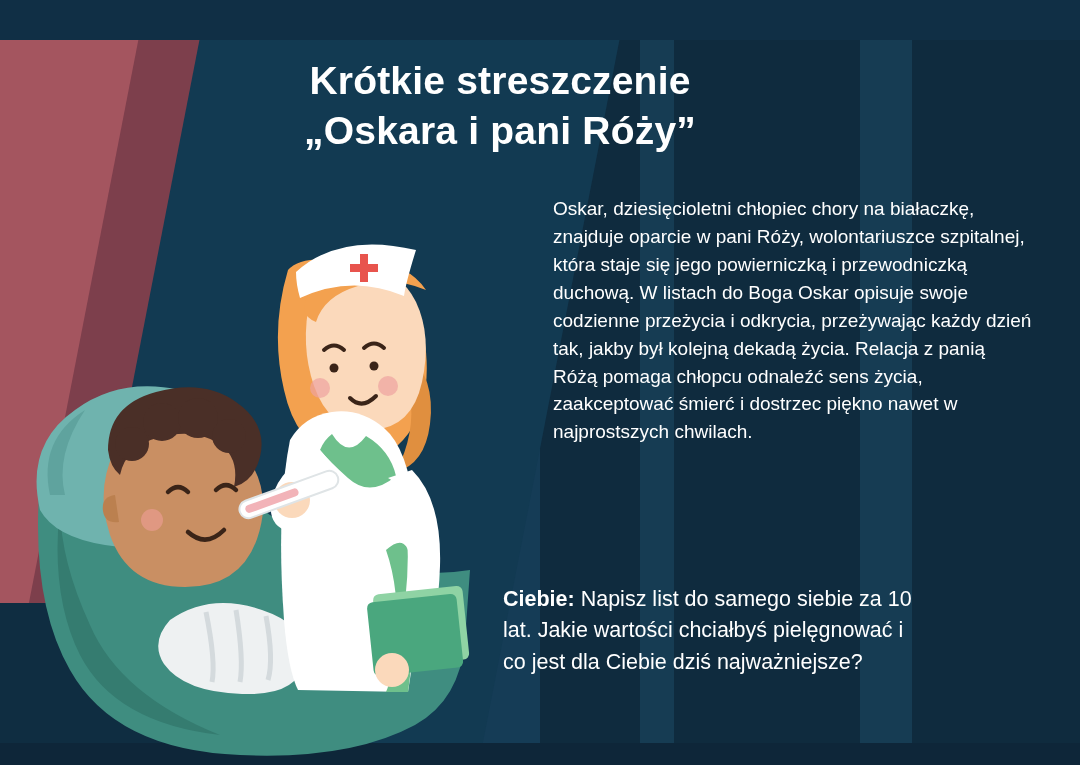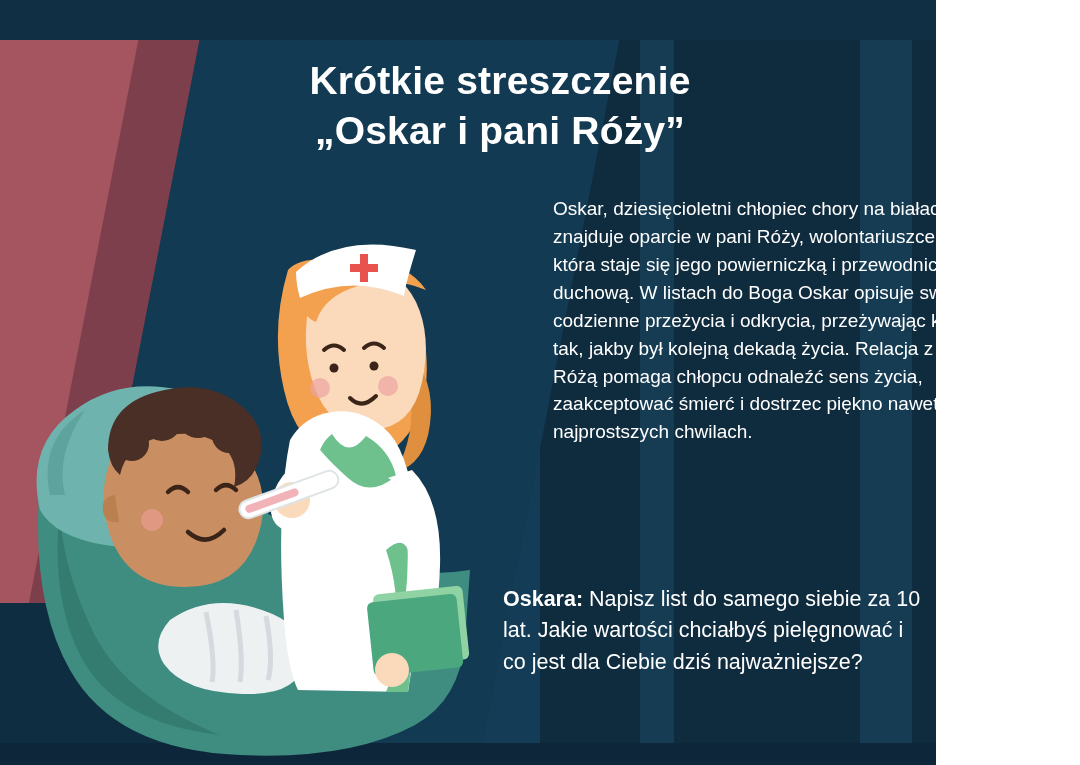--- a/index.html
+++ b/index.html
@@ -5,21 +5,21 @@
   html, body {
     margin: 0;
     padding: 0;
     background: #ffffff;
   }
   body {
     font-family: "Liberation Sans", sans-serif;
   }
   .poster {
     position: relative;
-    width: 936px;
+    width: 1080px;
     height: 765px;
     overflow: hidden;
     background: #123047;
   }
   
   .bg-base {
     position: absolute;
     inset: 0;
     background: #12364c;
   }
@@ -149,21 +149,21 @@
   <div class="bg-vert-stripe vs3"></div>
   <div class="bg-maroon"></div>
   <div class="bg-maroon-dark"></div>
   <div class="bg-navy-diag"></div>
   <div class="bg-navy-top"></div>
   <div class="bg-left-bottom"></div>
   <div class="bg-bottom-strip"></div>
 
   <h1 class="heading">
     <span>Krótkie streszczenie</span>
-    <span class="l2">„Oskar i pani Róży”</span>
+    <span class="l2">„Oskara i pani Róży”</span>
   </h1>
 
   <div class="illu">
     <svg viewBox="0 0 500 615" width="500" height="615" xmlns="http://www.w3.org/2000/svg">
 
       <path d="M20 330 q-10 120 30 190 q45 80 170 85 q110 5 175 -30 q45 -25 50 -85 l5 -70 q-60 10 -120 -10 q-40 -15 -80 -45 q-50 -38 -110 -45 q-70 -8 -120 10 z" fill="#3f8d80"></path>
       <path d="M40 355 q-10 90 20 150 q35 68 140 80 q-100 -40 -130 -110 q-30 -65 -30 -120 z" fill="#357c70"></path>
 
       <path d="M20 360 q-15 -65 35 -100 q45 -33 105 -20 q50 12 60 55 q10 45 -30 75 q-45 35 -105 25 q-50 -8 -65 -35 z" fill="#6fb3ae"></path>
       <path d="M30 345 q-12 -55 35 -85 q-30 45 -20 85 z" fill="#5fa39e"></path>
@@ -228,15 +228,15 @@
         <path d="M392 320 q30 30 28 96 q-2 56 -14 84 l-28 -4 q14 -70 8 -122 q-4 -40 -18 -46 z" fill="#ffffff"></path>
         <rect x="356" y="440" width="90" height="74" rx="6" fill="#8fd3a4" transform="rotate(-6 400 476)"></rect>
         <rect x="350" y="448" width="90" height="74" rx="6" fill="#4aa77e" transform="rotate(-6 394 484)"></rect>
         <circle cx="372" cy="520" r="17" fill="#fbd9bb"></circle>
       </g>
     </svg>
   </div>
 
   <p class="summary">Oskar, dziesięcioletni chłopiec chory na białaczkę, znajduje oparcie w pani Róży, wolontariuszce szpitalnej, która staje się jego powierniczką i przewodniczką duchową. W listach do Boga Oskar opisuje swoje codzienne przeżycia i odkrycia, przeżywając każdy dzień tak, jakby był kolejną dekadą życia. Relacja z panią Różą pomaga chłopcu odnaleźć sens życia, zaakceptować śmierć i dostrzec piękno nawet w najprostszych chwilach.</p>
 
-  <p class="task"><b>Oskara:</b><span> Napisz list do samego siebie za 10 lat. Jakie wartości chciałbyś pielęgnować i co jest dla Ciebie dziś najważniejsze?</span></p>
+  <p class="task"><b>Ciebie:</b><span> Napisz list do samego siebie za 10 lat. Jakie wartości chciałbyś pielęgnować i co jest dla Ciebie dziś najważniejsze?</span></p>
 
 </div>
 
 </body></html>

